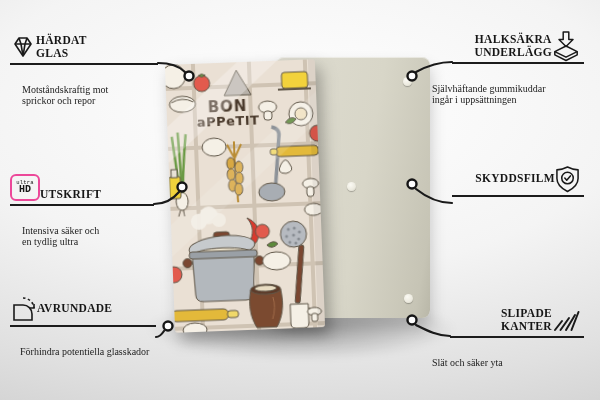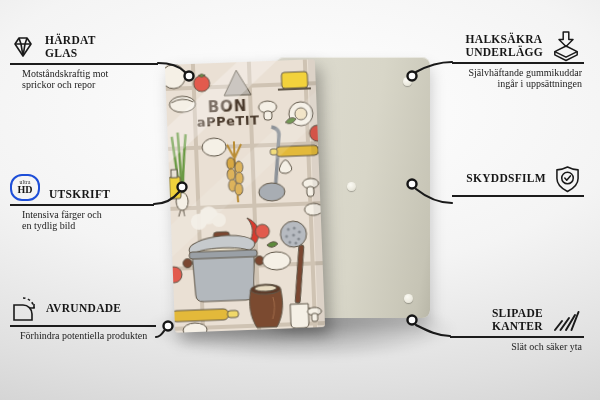--- a/index.html
+++ b/index.html
@@ -24,33 +24,33 @@
     box-shadow:0 1px 1px rgba(0,0,0,0.25);
   }
   .front-panel{
     position:absolute;left:170px;top:62px;width:150px;height:268px;
     transform:rotate(-2.2deg);transform-origin:50% 50%;
     filter:drop-shadow(5px 8px 8px rgba(0,0,0,0.30));
   }
   .front-panel svg{display:block;border-radius:3px;}
   .overlay{position:absolute;left:0;top:0;width:600px;height:400px;pointer-events:none;}
   .feature{position:absolute;color:#161616;}
-  .f-head{display:flex;align-items:center;gap:9px;height:33px;}
+  .f-head{display:flex;align-items:center;height:33px;}
   .f-head.rev{justify-content:flex-end;padding-right:4px;}
   .f-title{font-weight:bold;font-size:11.5px;line-height:13px;letter-spacing:0.3px;white-space:nowrap;}
-  .right .f-title{text-align:left;}
+  .right .f-title{text-align:center;}
   .f-divider{height:2px;background:#1c1c1c;}
-  .f-desc{font-size:10px;line-height:10.5px;margin-top:4px;color:#222;}
+  .f-desc{font-size:10px;line-height:10.5px;margin-top:20px;color:#222;}
   .left .f-desc{padding-left:12px;}
-  .right .f-desc{text-align:right;padding-right:2px;}
+  .right .f-desc{text-align:left;padding-right:2px;}
   .icon{display:block;}
   .hd-box{
-    width:26px;height:23px;border:2px solid #1d4ed8;border-radius:12px;
+    width:26px;height:23px;border:2px solid #ec4899;border-radius:6px;
     display:flex;flex-direction:column;align-items:center;justify-content:center;
-    font-family:Liberation Serif, serif;line-height:1;flex:none;
+    font-family:Liberation Mono, monospace;line-height:1;flex:none;
   }
   .hd-ultra{font-size:5.5px;letter-spacing:0.2px;}
   .hd-main{font-size:10px;font-weight:bold;}
 </style>
 </head>
 <body>
 
 <div class="floor-shadow"></div>
 
 <div class="back-panel">
@@ -238,41 +238,41 @@
       <span class="hd-ultra">ultra</span>
       <span class="hd-main">HD</span>
     </div>
     <div class="f-title">
       <br>
       <span>UTSKRIFT</span>
     </div>
   </div>
   <div class="f-divider" style="width:144px;"></div>
   <div class="f-desc">
-    <span>Intensiva färger och</span><br>
-    <span>en tydlig bild</span>
+    <span>Intensiva säker och</span><br>
+    <span>en tydlig ultra</span>
   </div>
 </div>
 
 <div class="feature left" style="left:10px;top:292px;width:150px;">
   <div class="f-head">
     <svg class="icon" width="27" height="27" viewBox="0 0 27 27">
       <g fill="none" stroke="#1a1a1a" stroke-width="1.6">
         <path d="M4,25 L4,10 L13,10 A9,9 0 0 1 22,19 L22,25 Z"></path>
         <path d="M13,3 A11,11 0 0 1 24,13" stroke-dasharray="2.5,2.5"></path>
         <path d="M24,9 L24,13 L20,13" stroke-dasharray="none"></path>
       </g>
     </svg>
     <div class="f-title">
       <span>AVRUNDADE</span><br>
     </div>
   </div>
   <div class="f-divider" style="width:146px;"></div>
   <div class="f-desc" style="padding-left:10px;">
-    <span>Förhindra potentiella produkten</span>
+    <span>Förhindra potentiella glasskador</span>
   </div>
 </div>
 
 <div class="feature right" style="left:432px;top:29px;width:152px;">
   <div class="f-head rev">
     <div class="f-title">
       <span>HALKSÄKRA</span><br>
       <span>UNDERLÄGG</span>
     </div>
     <svg class="icon" width="28" height="32" viewBox="0 0 30 34">

